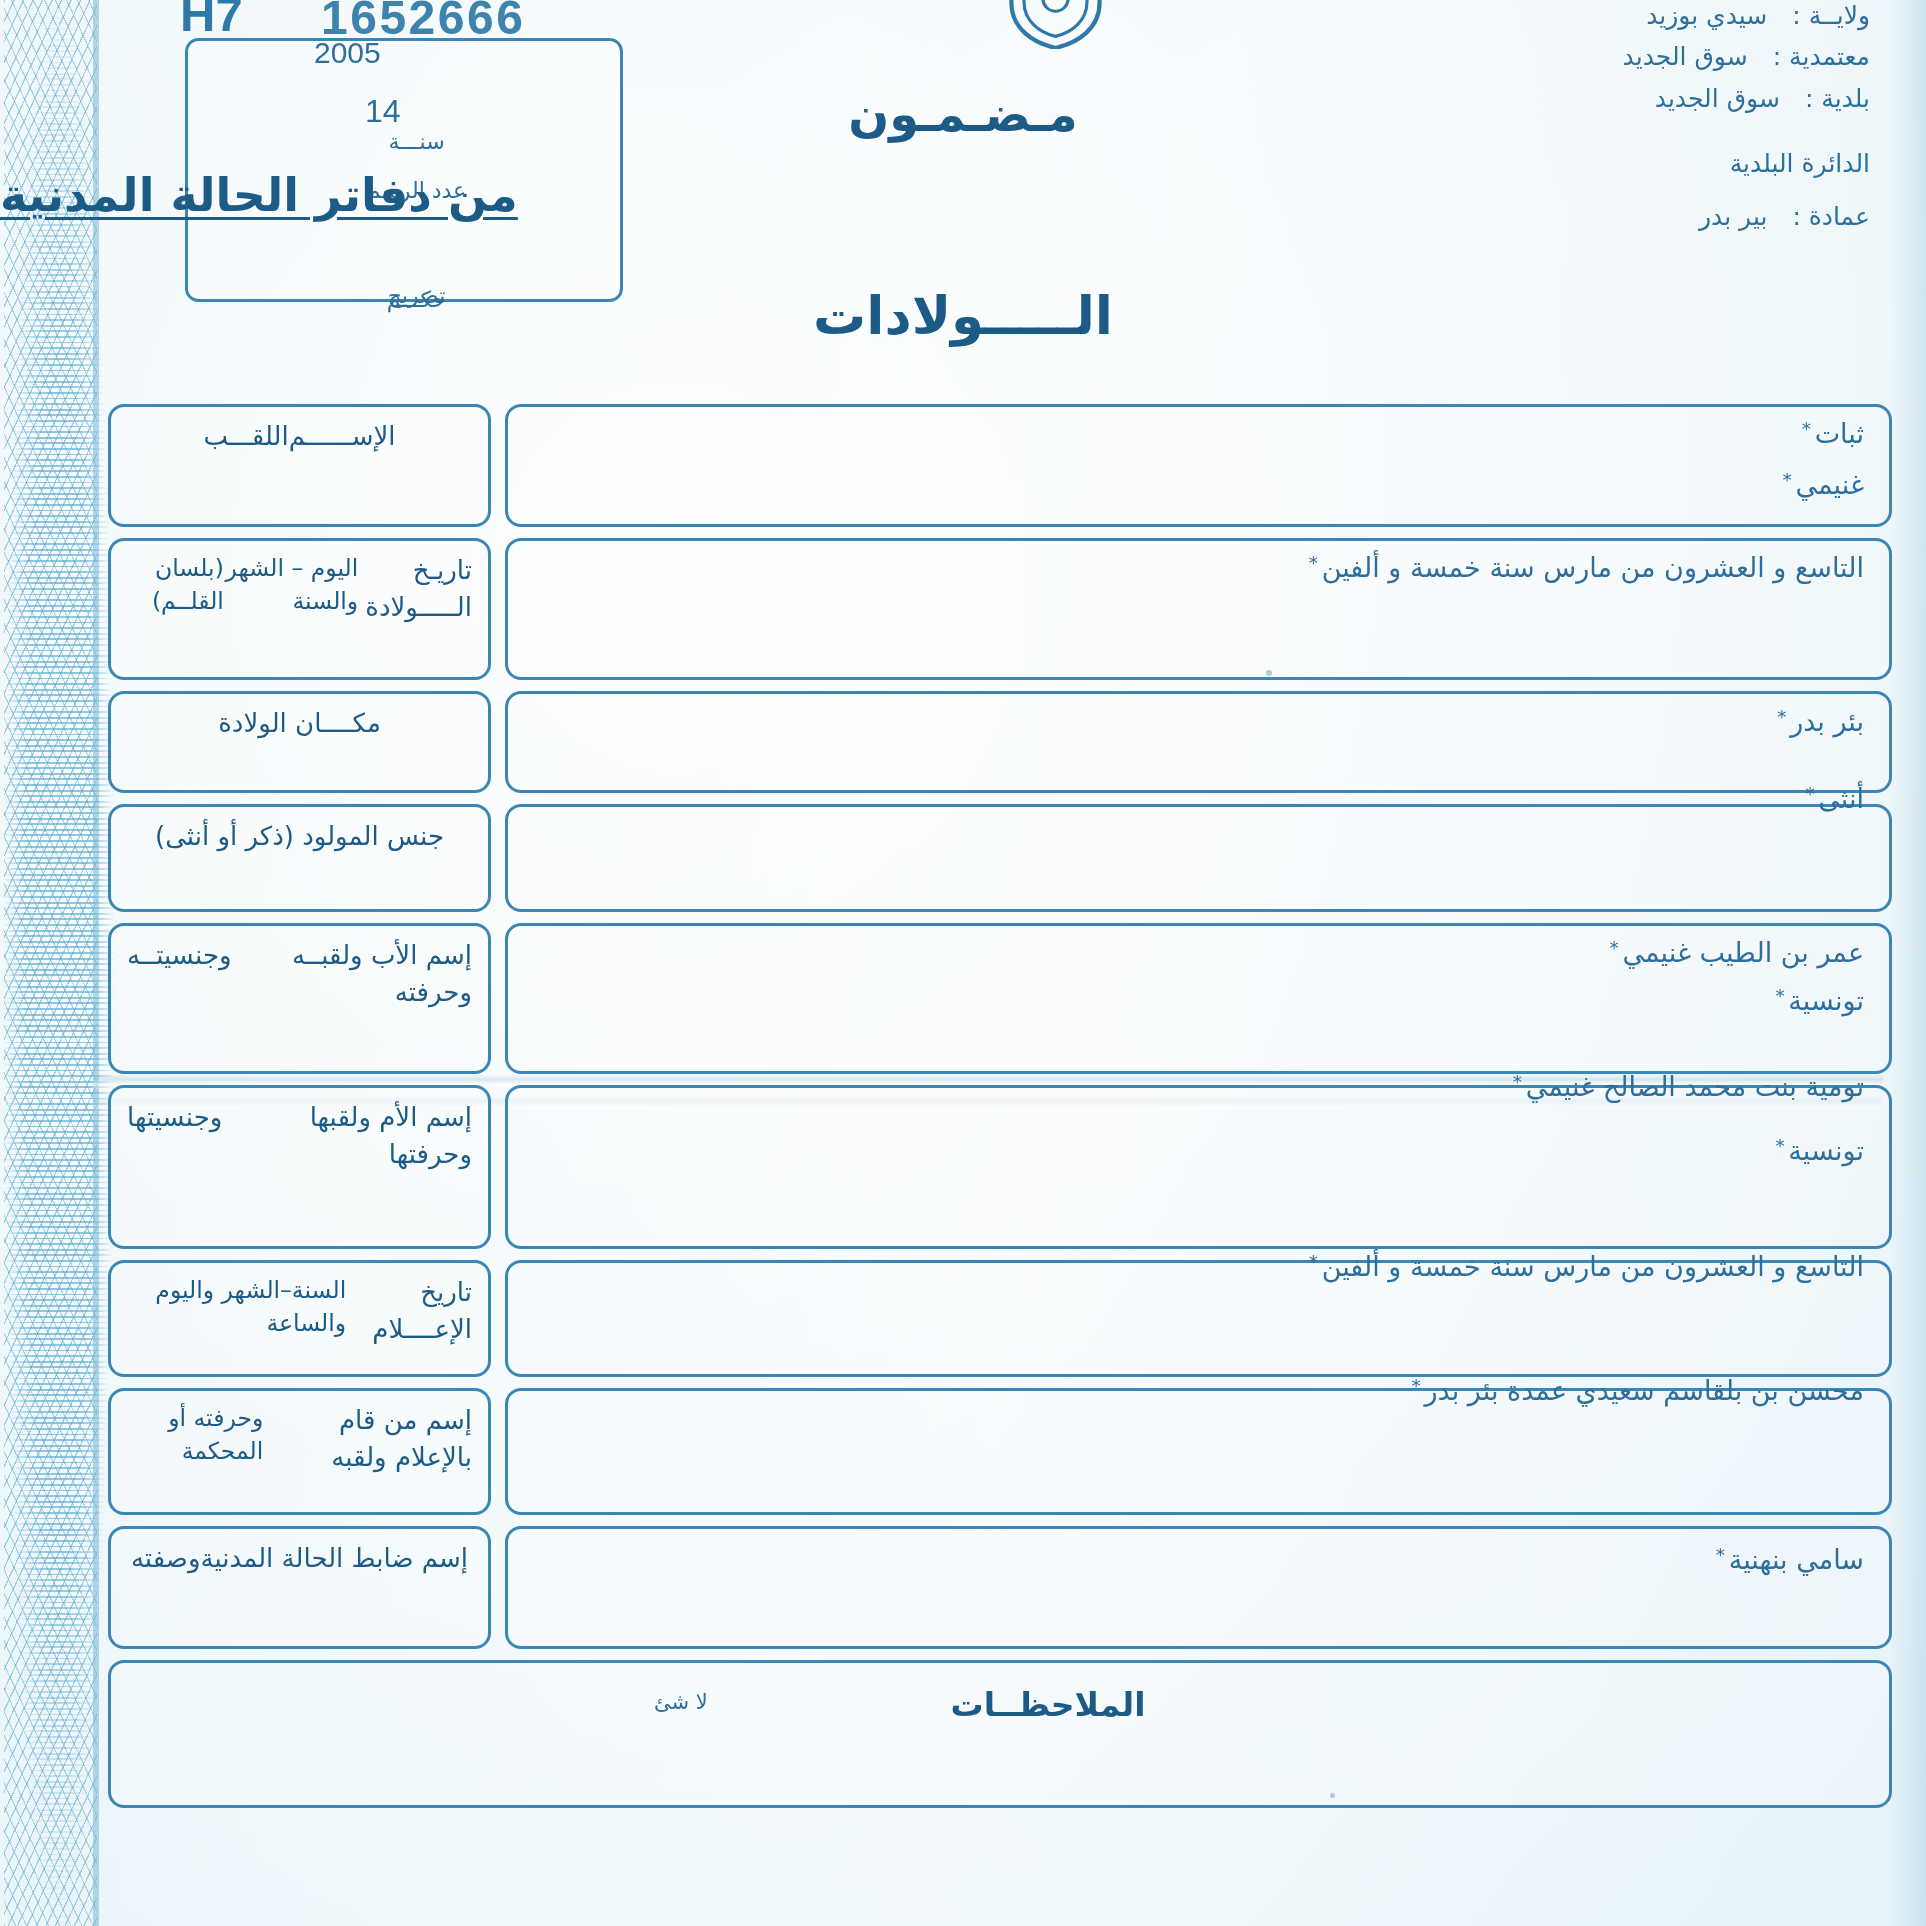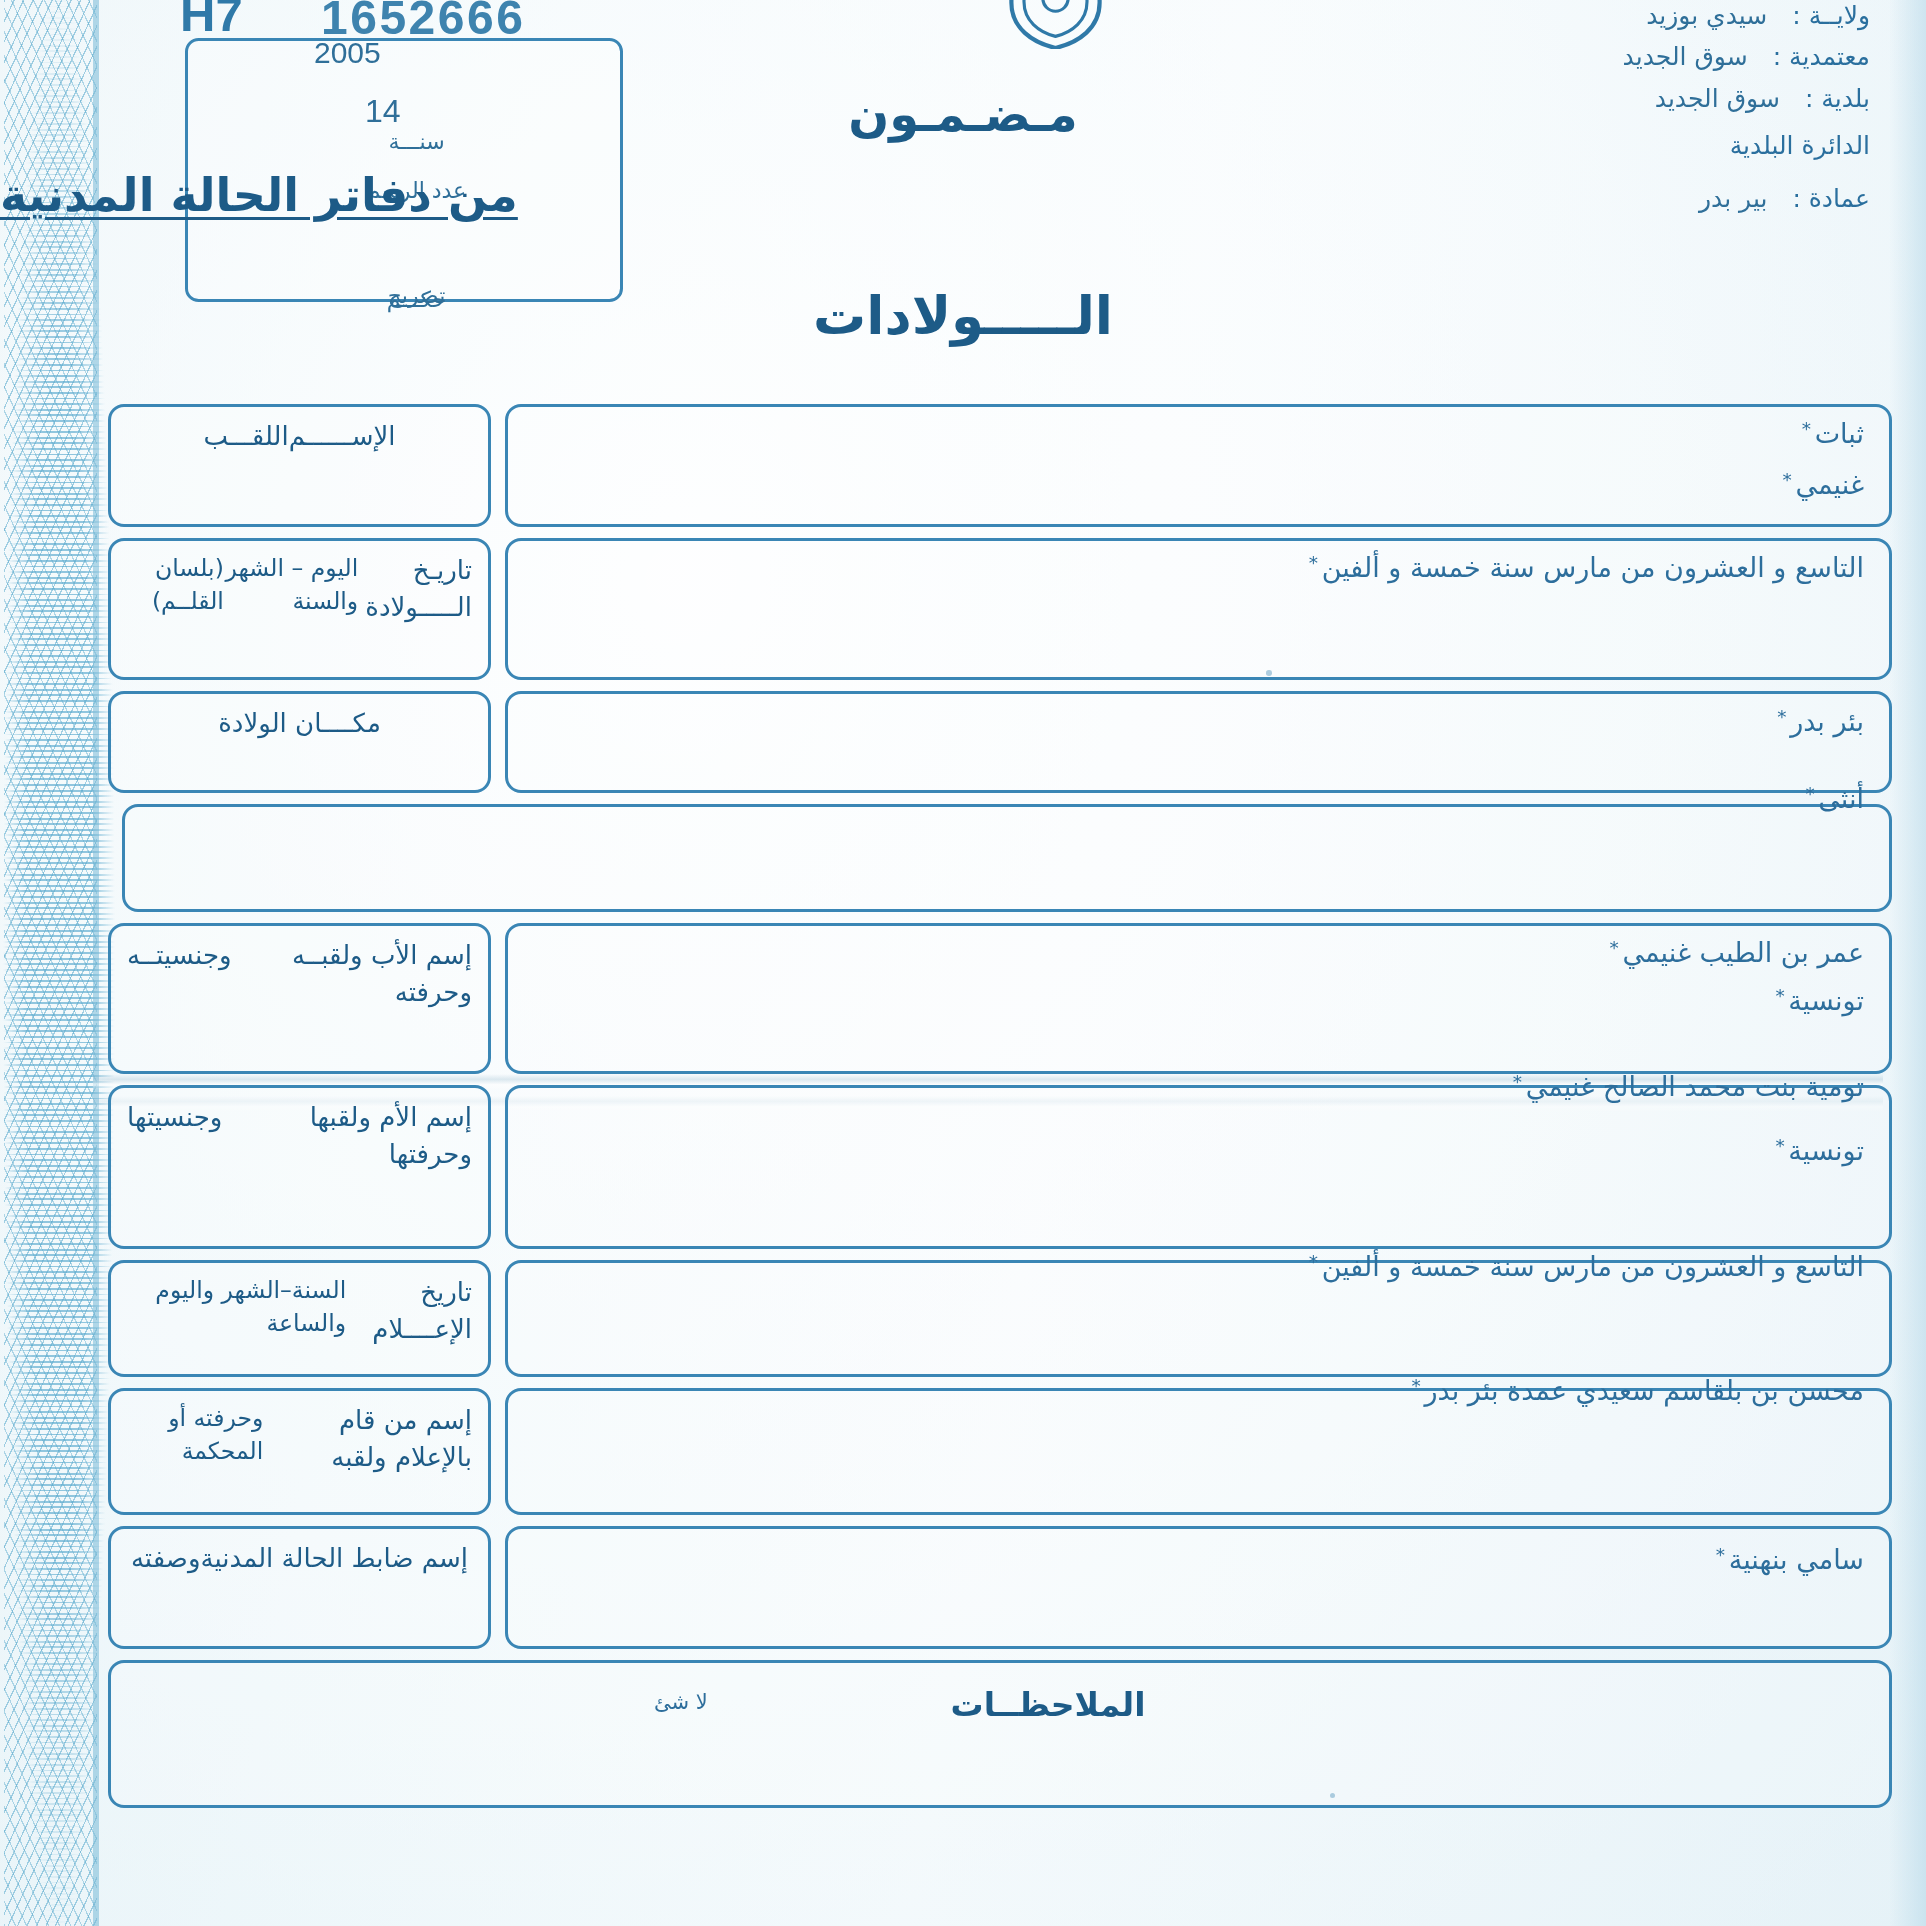--- a/index.html
+++ b/index.html
@@ -361,21 +361,21 @@
       <div class="hdr-value">سيدي بوزيد</div>
     </div>
     <div class="hdr-row">
       <div class="hdr-label">معتمدية :</div>
       <div class="hdr-value">سوق الجديد</div>
     </div>
     <div class="hdr-row">
       <div class="hdr-label">بلدية :</div>
       <div class="hdr-value">سوق الجديد</div>
     </div>
-    <div class="hdr-row" style="margin-top:16px;align-items:flex-end;">
+    <div class="hdr-row" style="margin-top:34px;align-items:flex-end;">
       <div class="hdr-label">الدائرة البلدية</div>
       <div class="hdr-value"></div>
     </div>
     <div class="hdr-row" style="margin-top:22px;">
       <div class="hdr-label">عمادة :</div>
       <div class="hdr-value">بير بدر</div>
     </div>
   </div>
 
   <div class="title-1">مـضـمـون</div>
@@ -427,20 +427,23 @@
       </div>
     </div>
 
     <div class="row" style="height:108px;">
       <div class="cell-value">
         <div class="val-line" style="justify-content:flex-start; padding-top:0px; margin-top:-33px;">
           <span class="handwrite">أنثى</span>
             <span class="star">*</span>
         </div>
       </div>
+      <div class="cell-label">
+        <div>جنس المولود (ذكر أو أنثى)</div>
+      </div>
     </div>
 
     <div class="row" style="height:151px;">
       <div class="cell-value">
         <div class="val-line" style="justify-content:flex-start; padding-top:2.5px;">
           <span class="handwrite">عمر بن الطيب غنيمي</span>
             <span class="star">*</span>
         </div>
         <div class="val-line" style="justify-content:flex-start; padding-top:16px;">
           <span class="handwrite">تونسية</span>

